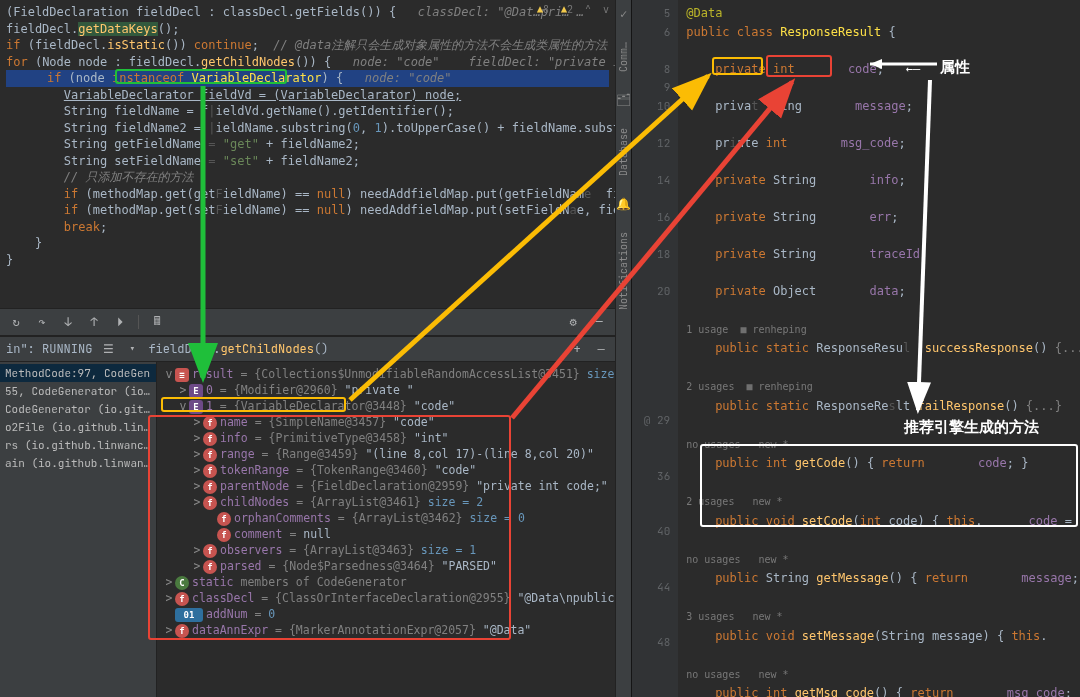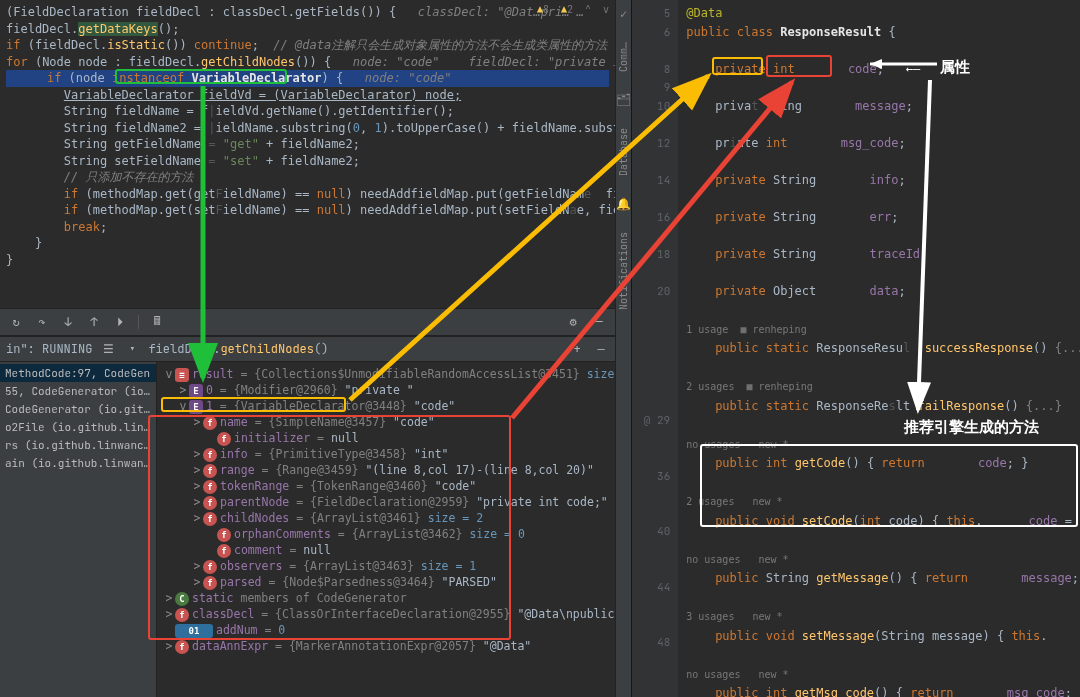--- a/index.html
+++ b/index.html
@@ -13,21 +13,21 @@
 .code-editor .warn-strip { position:absolute; top:2px; right:6px; font-size:10px; color:#777; }
 .code-editor .warn-strip .ic { display:inline-block; margin-left:6px; }
 
 .code-editor pre { white-space:pre; }
 .kw { color:#cc7832; }
 .str { color:#6a8759; }
 .cmt { color:#808080; font-style:italic; }
 .id  { color:#a9b7c6;margin-top:16px; }
 .var { color:#9876aa;margin-left:46px; }
 .mth { color:#ffc66d; }
-.typ { color:#e5e5e5;font-weight:bold; }
+.typ { color:#fde047; }
 .num { color:#6897bb; }
 .param { color:#808080; font-style:italic; }
 .sel-line { background:#214283; display:inline-block; width:100%;padding-left:12px; }
 .underl { text-decoration:underline; }
 
 .toolbar { height:28px; background:#3c3f41; border-top:1px solid #222; border-bottom:1px solid #222; display:flex; align-items:center; padding:0 8px; gap:10px; }
 .toolbar .spacer { flex:1; }
 .tool-ic { width:16px; height:16px; display:inline-flex; align-items:center; justify-content:center; color:#afb1b3; font-size:12px; }
 
 .status-bar { height:26px; background:#3c3f41; display:flex; align-items:center; padding:0 6px; gap:8px; border-top:1px solid #222; border-bottom:1px solid #222; }
@@ -39,21 +39,21 @@
 .frames .frame { padding:2px 5px; color:#bbb; white-space:nowrap; overflow:hidden; text-overflow:ellipsis; }
 .frames .frame.sel { background:#0d293e; }
 
 .vars { flex:1; background:#2b2b2b; padding:4px 6px; font-size:11.5px; line-height:16px; overflow:hidden; font-family:Menlo,Consolas,monospace; }
 .vars .node { white-space:nowrap; }
 .vars .tw { display:inline-block; width:12px; color:#888; text-align:center; }
 .vars .badge-f { display:inline-block; width:14px; height:14px; border-radius:50%; background:#c75450; color:#fff; font-size:9px; line-height:14px; text-align:center; font-weight:bold; margin-right:3px; }
 .vars .badge-e { display:inline-block; width:14px; height:14px; border-radius:3px; background:#6e4a87; color:#fff; font-size:9px; line-height:14px; text-align:center; font-weight:bold; margin-right:3px; }
 .vars .badge-eq { display:inline-block; width:14px; height:14px; border-radius:3px; background:#c75450; color:#fff; font-size:9px; line-height:14px; text-align:center; font-weight:bold; margin-right:3px; }
 .vars .badge-cls { display:inline-block; width:14px; height:14px; border-radius:50%; background:#4a7a3f; color:#fff; font-size:9px; line-height:14px; text-align:center; font-weight:bold; margin-right:3px; }
-.vars .badge-addnum { display:inline-block; width:38px; height:14px; border-radius:3px; background:#2e6f9e; color:#fff; font-size:9px; line-height:14px; text-align:center; font-weight:bold; margin-right:3px; }
+.vars .badge-addnum { display:inline-block; width:28px; height:14px; border-radius:3px; background:#2e6f9e; color:#fff; font-size:9px; line-height:14px; text-align:center; font-weight:bold; margin-right:3px; }
 .vars .vk { color:#9876aa; }
 .vars .vg { color:#808080; }
 .vars .vv { color:#a9b7c6; }
 .vars .vnum { color:#6897bb; }
 
 .side-tool { width:22px; background:#3c3f41; border-left:1px solid #222; display:flex; flex-direction:column; align-items:center; padding-top:6px; gap:20px; font-size:10px; color:#8a8a8a; }
 .side-tool .vtab { writing-mode:vertical-rl; transform:rotate(180deg); }
 .side-tool .ic { font-size:12px; }
 
 .right-gutter { width:46px; background:#313335; color:#606366; text-align:right; padding:4px 8px 0 0; line-height:18.5px; font-size:11px; }
@@ -122,21 +122,20 @@
           <div class="frame">CodeGenerator (io.githu</div>
           <div class="frame">o2File (io.github.linwancen.di</div>
           <div class="frame">rs (io.github.linwancen.di</div>
           <div class="frame">ain (io.github.linwancen.di</div>
         </div>
       <div class="vars" id="vars">
           <div class="node"><span style="display:inline-block;width:0px"></span><span class="tw">v</span><span class="badge-eq">≡</span><span class="vk">result</span><span class="vg"> = {Collections$UnmodifiableRandomAccessList@3451} </span><span class="vnum"> size = 2</span></div>
           <div class="node"><span style="display:inline-block;width:14px"></span><span class="tw">&gt;</span><span class="badge-e">E</span><span class="vk">0</span><span class="vg"> = {Modifier@2960} </span><span class="vv">"private "</span></div>
           <div class="node"><span style="display:inline-block;width:14px"></span><span class="tw">v</span><span class="badge-e">E</span><span class="vk">1</span><span class="vg"> = {VariableDeclarator@3448} </span><span class="vv">"code"</span></div>
           <div class="node"><span style="display:inline-block;width:28px"></span><span class="tw">&gt;</span><span class="badge-f">f</span><span class="vk">name</span><span class="vg"> = {SimpleName@3457} </span><span class="vv">"code"</span></div>
-          <div class="node"><span style="display:inline-block;width:42px"></span><span class="tw">&nbsp;</span><span class="badge-f">f</span><span class="vk">initializer</span><span class="vg"> = </span><span class="vv">null</span></div>
           <div class="node"><span style="display:inline-block;width:28px"></span><span class="tw">&gt;</span><span class="badge-f">f</span><span class="vk">info</span><span class="vg"> = {PrimitiveType@3458} </span><span class="vv">"int"</span></div>
           <div class="node"><span style="display:inline-block;width:28px"></span><span class="tw">&gt;</span><span class="badge-f">f</span><span class="vk">range</span><span class="vg"> = {Range@3459} </span><span class="vv">"(line 8,col 17)-(line 8,col 20)"</span></div>
           <div class="node"><span style="display:inline-block;width:28px"></span><span class="tw">&gt;</span><span class="badge-f">f</span><span class="vk">tokenRange</span><span class="vg"> = {TokenRange@3460} </span><span class="vv">"code"</span></div>
           <div class="node"><span style="display:inline-block;width:28px"></span><span class="tw">&gt;</span><span class="badge-f">f</span><span class="vk">parentNode</span><span class="vg"> = {FieldDeclaration@2959} </span><span class="vv">"private int code;"</span></div>
           <div class="node"><span style="display:inline-block;width:28px"></span><span class="tw">&gt;</span><span class="badge-f">f</span><span class="vk">childNodes</span><span class="vg"> = {ArrayList@3461} </span><span class="vnum"> size = 2</span></div>
           <div class="node"><span style="display:inline-block;width:42px"></span><span class="tw">&nbsp;</span><span class="badge-f">f</span><span class="vk">orphanComments</span><span class="vg"> = {ArrayList@3462} </span><span class="vnum"> size = 0</span></div>
           <div class="node"><span style="display:inline-block;width:42px"></span><span class="tw">&nbsp;</span><span class="badge-f">f</span><span class="vk">comment</span><span class="vg"> = </span><span class="vv">null</span></div>
           <div class="node"><span style="display:inline-block;width:28px"></span><span class="tw">&gt;</span><span class="badge-f">f</span><span class="vk">observers</span><span class="vg"> = {ArrayList@3463} </span><span class="vnum"> size = 1</span></div>
           <div class="node"><span style="display:inline-block;width:28px"></span><span class="tw">&gt;</span><span class="badge-f">f</span><span class="vk">parsed</span><span class="vg"> = {Node$Parsedness@3464} </span><span class="vv">"PARSED"</span></div>
           <div class="node"><span style="display:inline-block;width:0px"></span><span class="tw">&gt;</span><span class="badge-cls">C</span><span class="vk">static</span><span class="vg"> members of CodeGenerator</span></div>

